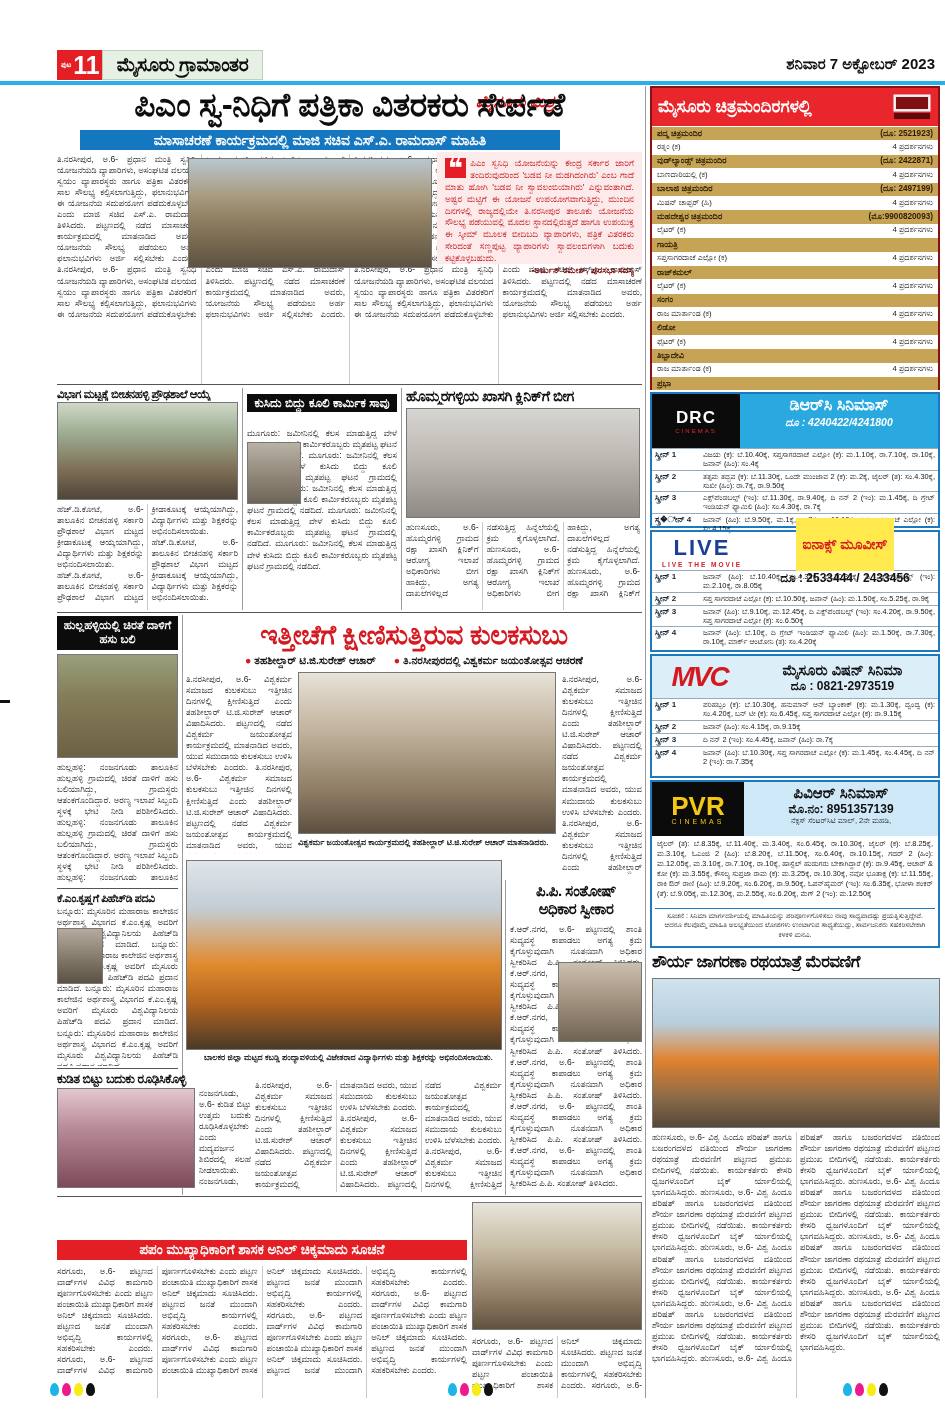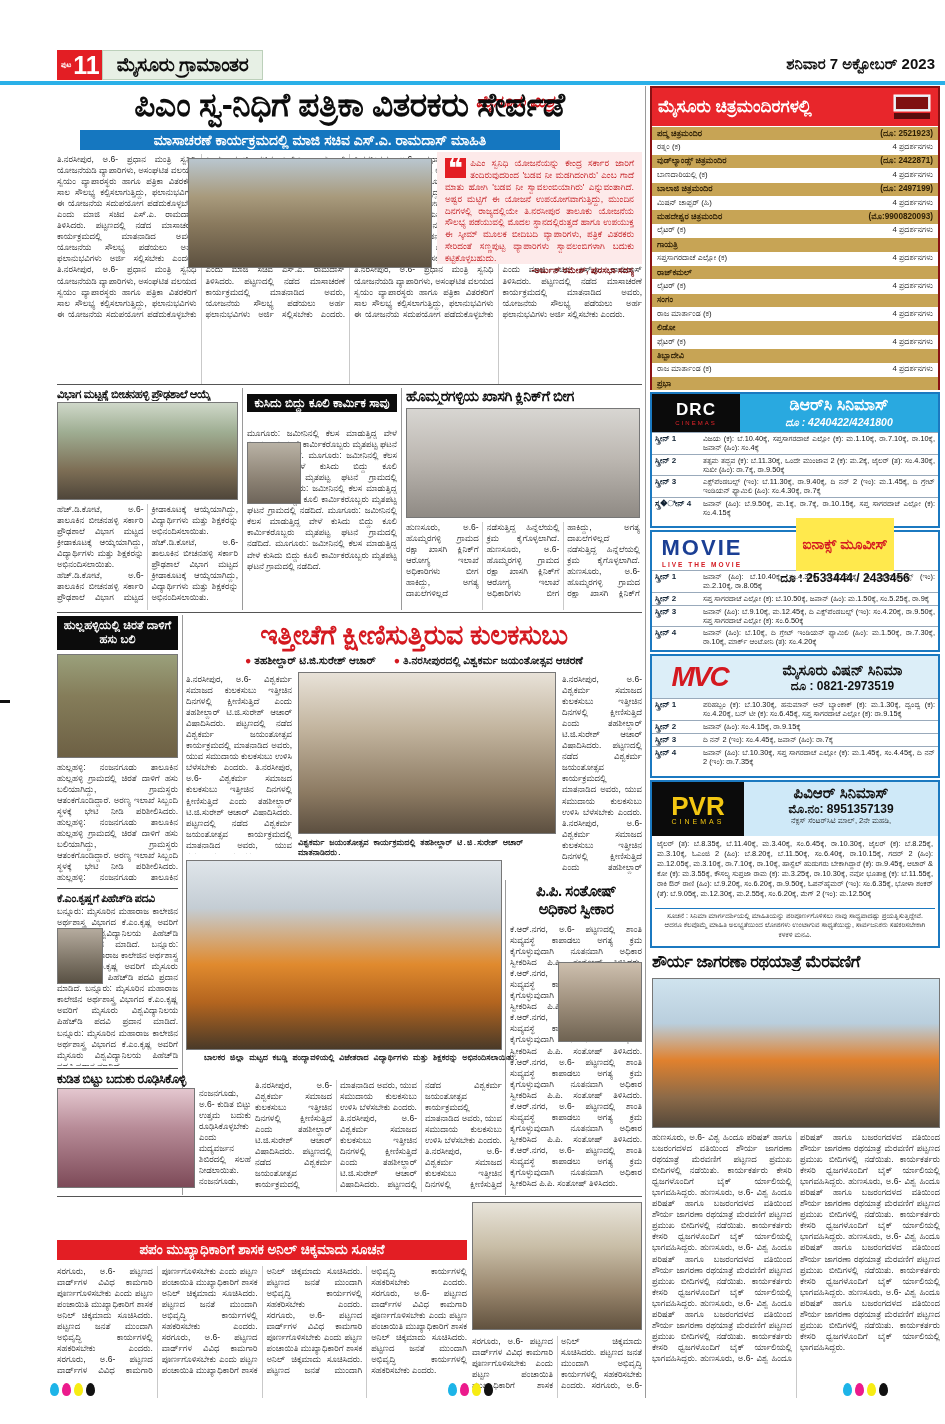--- a/index.html
+++ b/index.html
@@ -6,21 +6,21 @@
   .page{position:relative;width:945px;height:1424px;background:#fff;margin:0 auto;
         font-family:"Liberation Sans","DejaVu Sans",sans-serif;color:#111;overflow:hidden;}
   .abs{position:absolute;box-sizing:border-box;}
   .body-text{font-size:8.5px;line-height:1.3;text-align:justify;color:#1a1a1a;overflow:hidden;}
   .cols2{column-count:2;column-gap:8px;column-rule:1px solid #c9c9c9;}
   .cols3{column-count:3;column-gap:8px;column-rule:1px solid #c9c9c9;}
   .cols4{column-count:4;column-gap:9px;column-rule:1px solid #c9c9c9;}
   .photo{border:1px solid #777;}
   .hl{font-weight:bold;color:#0d0d0d;letter-spacing:-0.5px;}
   .blackbox{background:#0c0c0c;color:#fff;font-weight:bold;text-align:center;line-height:1.25;}
-  .caption{font-size:8px;font-weight:bold;color:#222;line-height:1.25;font-family:Liberation Mono, monospace;}
+  .caption{font-size:8px;font-weight:bold;color:#222;line-height:1.25;}
   
   .cinebox{border:2px solid #8a1113;}
   .cine-hdr{background:#e8262b;color:#fff;display:flex;align-items:center;justify-content:space-between;padding:2px 6px;}
   .cine-hdr .t{font-weight:bold;font-size:17px;}
   .th-row{background:#c7a455;display:flex;justify-content:space-between;align-items:center;
           padding:0 5px;height:13.4px;font-size:8.2px;font-weight:bold;color:#2b1d04;border-top:1px solid #fff;}
   .mv-row{background:#fff;display:flex;justify-content:space-between;align-items:center;
           padding:0 5px;height:13.4px;font-size:7.8px;color:#222;}
   .bluebox{border:2px solid #1b79c0;}
   .scr-row{display:flex;border-top:1px solid #9ab;padding:1px 3px;}
@@ -211,21 +211,21 @@
           <span></span>
         </div>
       <div class="mv-row">
           <span>ಅವ್ (ಕ)</span>
           <span>4 ಪ್ರದರ್ಶನಗಳು</span>
         </div>
     </div>
   </div>
 
   <div class="abs bluebox" style="left:650px;top:392px;width:290px;height:136px;">
-    <div style="display:flex;height:38px;">
+    <div style="display:flex;height:54px;">
       <div style="flex:0 0 88px;background:#0b0b0b;color:#fff;display:flex;flex-direction:column;align-items:center;justify-content:center;">
         <span style="font-weight:bold;font-size:17px;letter-spacing:1px;">DRC</span>
         <span style="font-size:6px;color:#e8262b;letter-spacing:2px;">CINEMAS</span>
       </div>
       <div style="flex:1;background:#29a9e0;color:#fff;text-align:center;">
         <div style="font-weight:bold;font-size:16px;line-height:22px;">ಡಿಆರ್‌ಸಿ ಸಿನಿಮಾಸ್</div>
         <div style="font-weight:bold;font-size:10.5px;font-style:italic;">ದೂ : 4240422/4241800</div>
       </div>
     </div>
     <div class="scr-row">
@@ -242,21 +242,21 @@
       </div>
     <div class="scr-row">
         <span class="scr-label">ಸ್ಕ್ರ�ೀನ್ 4</span>
         <span class="scr-text">ಜವಾನ್ (ಹಿಂ): ಬೆ.9.50ಕ್ಕೆ, ಮ.1ಕ್ಕೆ, ರಾ.7ಕ್ಕೆ, ರಾ.10.15ಕ್ಕೆ, ಸಪ್ತ ಸಾಗರದಾಚೆ ಎಲ್ಲೋ (ಕ): ಸಂ.4.15ಕ್ಕೆ</span>
       </div>
   </div>
 
   <div class="abs bluebox" style="left:650px;top:530px;width:290px;height:122px;">
     <div style="display:flex;height:38px;align-items:center;">
       <div style="flex:0 0 100px;text-align:center;">
-        <div style="font-weight:bold;font-size:22px;color:#1b3f94;letter-spacing:2px;">MOVIE</div>
+        <div style="font-weight:bold;font-size:22px;color:#1b3f94;letter-spacing:2px;">LIVE</div>
         <div style="font-size:6.5px;color:#d41920;font-weight:bold;letter-spacing:2px;">LIVE THE MOVIE</div>
       </div>
       <div style="flex:1;text-align:center;">
         <div style="font-weight:bold;font-size:14px;color:#d41920;background:#ffe94d;display:inline-block;padding:18px 6px;">ಐನಾಕ್ಸ್ ಮೂವೀಸ್</div>
         <div style="font-weight:bold;font-size:12px;color:#111;">ದೂ : 2533444 / 2433456</div>
       </div>
     </div>
     <div class="scr-row">
         <span class="scr-label">ಸ್ಕ್ರೀನ್ 1</span>
         <span class="scr-text">ಜವಾನ್ (ಹಿಂ): ಬೆ.10.40ಕ್ಕೆ, ಸಂ.4.35ಕ್ಕೆ, ರಾ.10.30ಕ್ಕೆ, ದಿ ಎಕ್ಸ್‌ಪೆಂಡಬಲ್ಸ್ (ಇಂ): ಮ.2.10ಕ್ಕೆ, ರಾ.8.05ಕ್ಕೆ</span>

